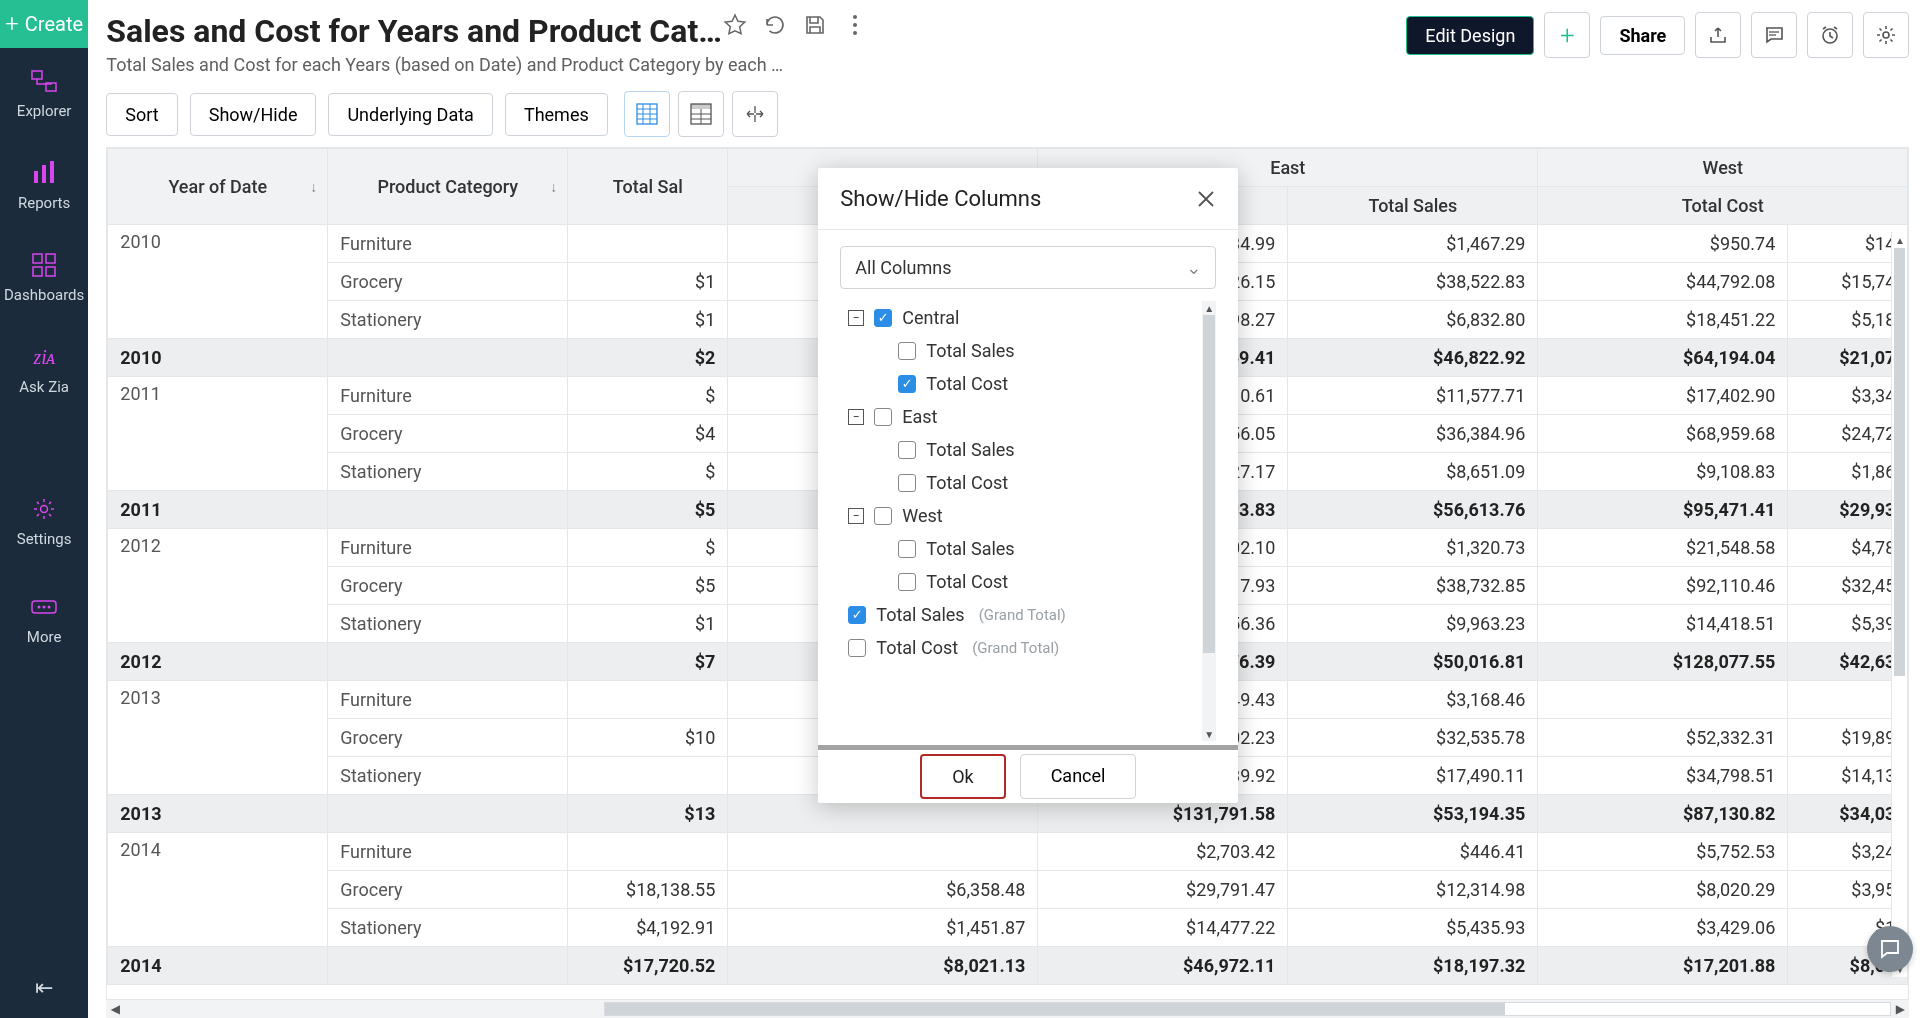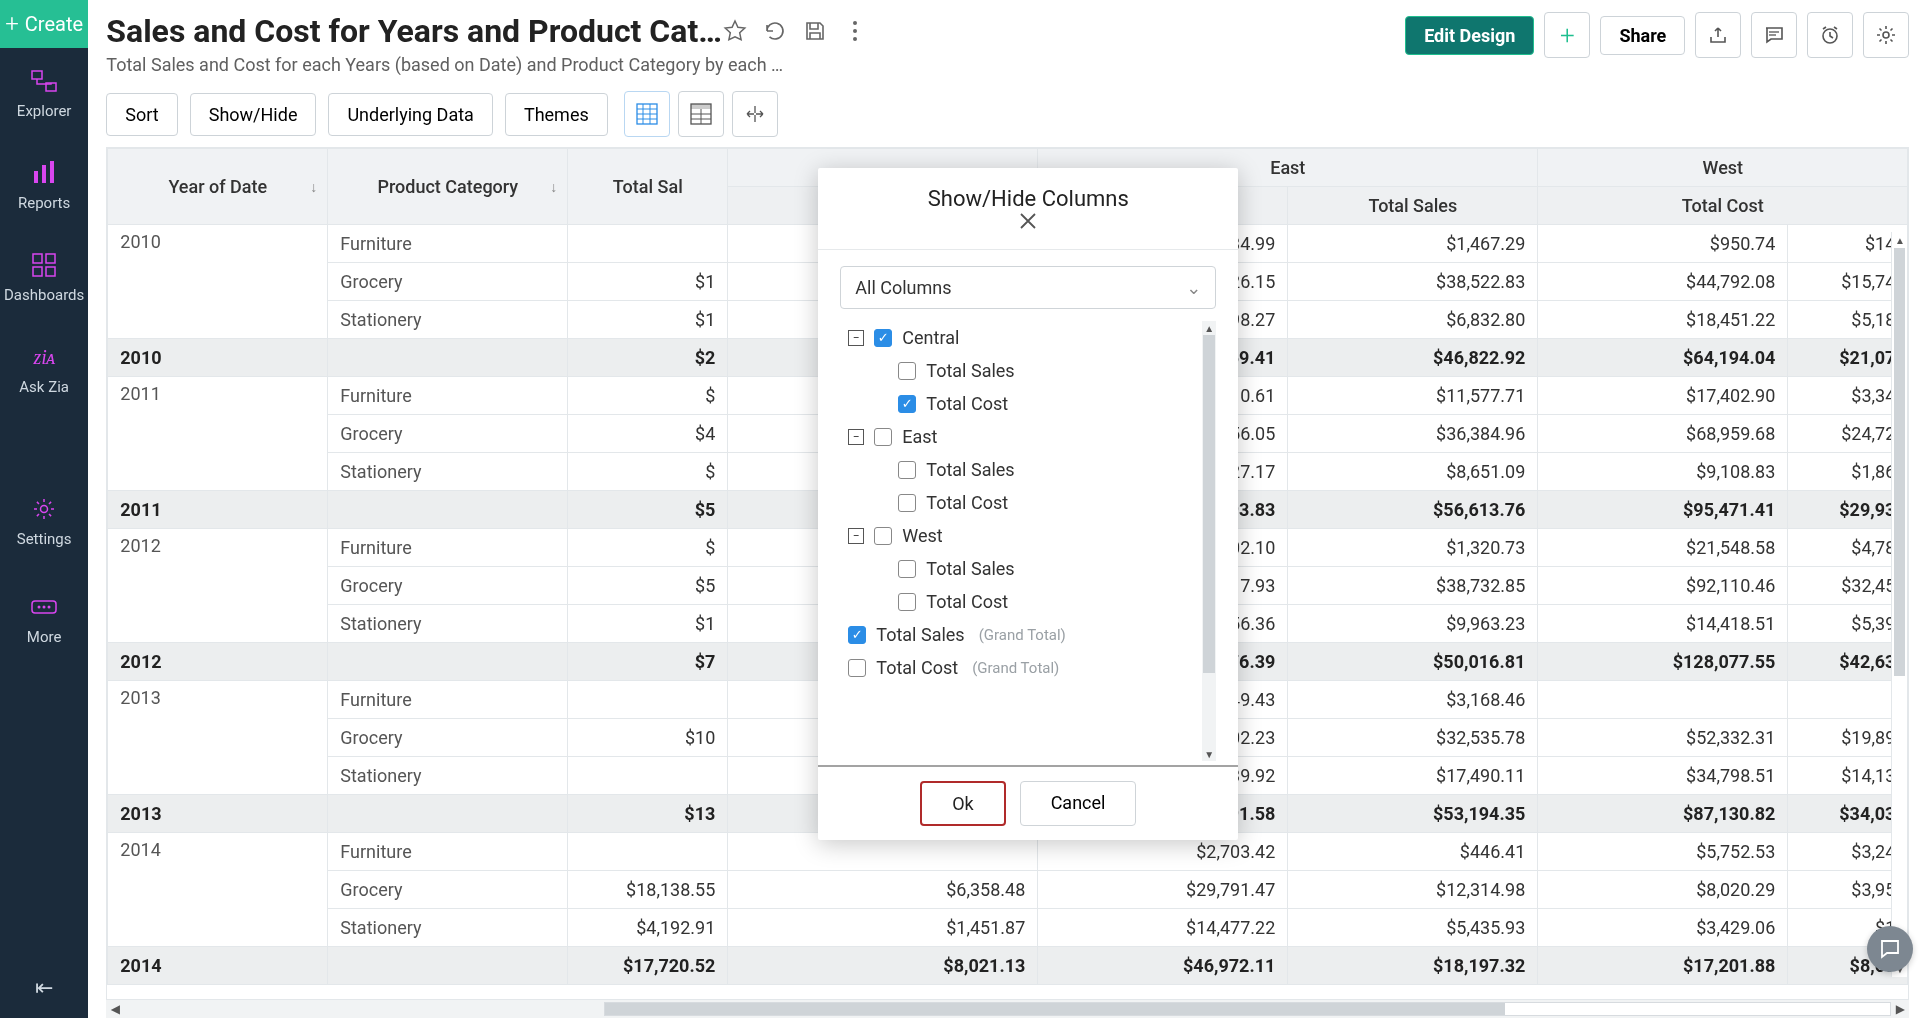--- a/index.html
+++ b/index.html
@@ -14,28 +14,28 @@
 .nav-item.settings { margin-top: 60px; }
 .nav-item.more { margin-top: 6px; }
 .nav-icon { width: 26px; height: 26px; display: flex; align-items: center; justify-content: center; color:#d946ef;font-family:Liberation Serif, serif; }
 .nav-label { font-size: 15px; }
 .collapse-icon { margin-top: auto; padding: 18px; cursor: pointer; color:#cfd8e0; font-size:22px; }
 
 
 .main { flex: 1; display: flex; flex-direction: column; position: relative; }
 .header { padding: 12px 18px 6px 18px; display: flex; align-items: flex-start; }
 .title-block { flex: 1; min-width: 0; }
-.title-row { display:flex; align-items:center; }
+.title-row { display:flex; align-items:flex-start; }
 .page-title { font-size: 32px; font-weight: 700; color: #222; white-space: nowrap; overflow: hidden; text-overflow: ellipsis; max-width: 640px; }
 .page-subtitle { font-size: 18px; color: #606060; margin-top: 4px; white-space: nowrap; overflow:hidden; text-overflow: ellipsis; max-width: 720px;}
 .hdr-icons { display:flex; gap:14px; align-items:center; color:#666; }
 .hdr-icon { width:26px; height:26px; display:flex; align-items:center; justify-content:center; cursor:pointer; }
 .hdr-actions { display:flex; gap:10px; align-items:center; }
 .btn { border:1px solid #cdd3d8; background:#fff; border-radius:4px; padding:8px 18px; font-size:18px; cursor:pointer; display:flex; align-items:center; justify-content:center;font-weight:bold;}
-.btn.primary { background:#0f766e; color:#fff; border-color:#1fbf8f; font-weight:700;}
+.btn.primary { background:#0f172a; color:#fff; border-color:#1fbf8f; font-weight:400;}
 .btn.icon-only { width:46px; height:46px; padding:0; }
 .btn.add { color:#1fbf8f; font-size:26px; font-weight:300;}
 
 
 .toolbar { padding: 10px 18px; display:flex; gap:12px; align-items:center; }
 .tb-btn { border:1px solid #cdd3d8; background:#fff; border-radius:4px; padding:10px 18px; font-size:18px; cursor:pointer; }
 .tb-group { display:flex; gap:8px; margin-left:4px; }
 .tb-square { width:46px; height:46px; border:1px solid #cdd3d8; border-radius:4px; display:flex; align-items:center; justify-content:center; cursor:pointer; }
 .tb-square.active { color:#2b8de6; border-color:#b9d7f2; }
 
@@ -57,39 +57,39 @@
 .hscroll-thumb { position:absolute; left:0; top:0; bottom:0; width:70%; background:#cfd4d8; }
 .hscroll-arrow { width:18px; height:18px; display:flex; align-items:center; justify-content:center; color:#555; cursor:pointer; font-size:12px;}
 
 .vscroll { position:absolute; right:1px; top:84px; bottom:22px; width:16px; background:#fff; border-left:1px solid #e3e7ea; }
 .vscroll .arrow { height:16px; display:flex; align-items:center; justify-content:center; font-size:10px; color:#555; cursor:pointer;}
 .vscroll .track { position:absolute; top:16px; bottom:16px; left:2px; right:2px; background:#fff;}
 .vscroll .thumb { position:absolute; top:0; left:0; right:0; height:60%; background:#cfd4d8;}
 
 
 .dialog { position:absolute; left:730px; top:168px; width:420px; background:#fff; box-shadow:0 4px 24px rgba(0,0,0,.22); border-radius:2px; display:flex; flex-direction:column; }
-.dialog-hdr { display:flex; align-items:center; padding:18px 22px; font-size:22px; color:#222;flex-direction:column;}
+.dialog-hdr { display:flex; align-items:center; padding:18px 22px; font-size:22px; color:#222;}
 .dialog-hdr .spacer{flex:1;}
 .dialog-close { cursor:pointer; color:#555; font-size:20px; }
 .dialog-body { border-top:1px solid #e6e9eb; padding:16px 22px 4px 22px; position:relative; }
 .allcols { border:1px solid #cfd4d8; border-radius:4px; padding:10px 14px; display:flex; align-items:center; cursor:pointer; font-size:18px; color:#333; }
 .allcols .chev { margin-left:auto; color:#888; }
 .tree { margin-top:12px; height:440px; overflow:hidden; position:relative; padding-right:18px;}
 .tree-scroll { position:absolute; right:0; top:0; bottom:0; width:14px; background:#f1f3f4;}
 .tree-scroll .tarrow{height:14px; display:flex;align-items:center;justify-content:center;font-size:10px;color:#555;}
 .tree-scroll .ttrack{position:absolute; top:14px; bottom:14px; left:1px; right:1px;}
 .tree-scroll .tthumb{position:absolute; top:0; left:0; right:0; height:82%; background:#cfd4d8;}
 .tree-item { display:flex; align-items:center; gap:10px; padding:6px 4px; font-size:18px; color:#333;}
 .tree-item.child { padding-left:58px; }
 .tree-item.parent { padding-left:8px; }
 .toggle { width:16px; height:16px; border:1px solid #555; display:flex; align-items:center; justify-content:center; font-size:12px; line-height:1; cursor:pointer;}
 .cbx { width:18px; height:18px; border:1.5px solid #888; border-radius:3px; display:flex; align-items:center; justify-content:center; cursor:pointer; font-size:13px; color:#fff;}
 .cbx.checked { background:#2b8de6; border-color:#2b8de6; }
 .grand-note { color:#9aa0a5; font-size:15px; margin-left:4px;}
-.dialog-ftr { border-top:2px solid #a3a3a3; padding:14px; display:flex; justify-content:center; gap:14px;}
+.dialog-ftr { border-top:5px solid #a3a3a3; padding:4px; display:flex; justify-content:center; gap:14px;}
 .dlg-btn { border:1px solid #cfd4d8; background:#fff; border-radius:4px; padding:10px 30px; font-size:18px; cursor:pointer;}
 .dlg-btn.ok { border:2.5px solid #b02a2a; color:#222; }
 
 
 .chat-fab { position:absolute; right:14px; bottom:46px; width:46px; height:46px; border-radius:50%; background:#7d8791; color:#fff; display:flex; align-items:center; justify-content:center; font-size:22px; cursor:pointer; box-shadow:0 2px 6px rgba(0,0,0,.2);}
 svg { display:block; }
 </style>
 </head>
 <body>
 

